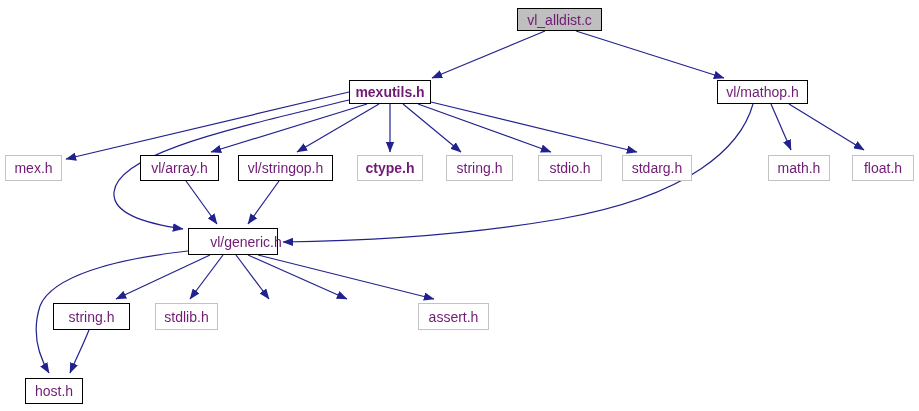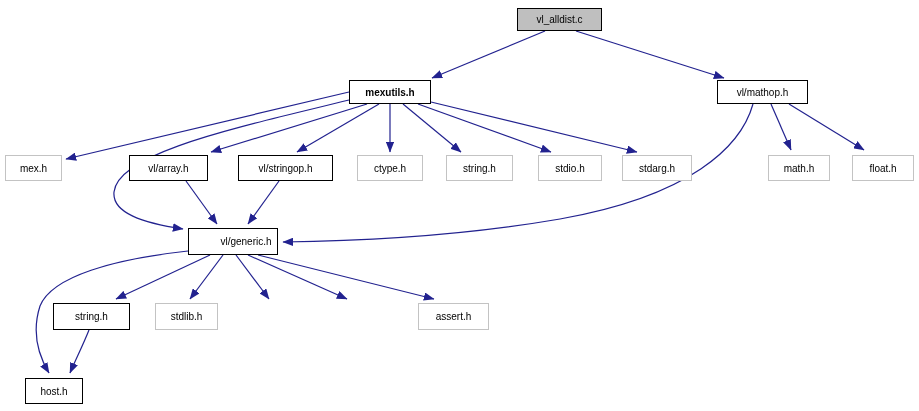--- a/index.html
+++ b/index.html
@@ -10,21 +10,21 @@
     font-family:"Liberation Sans", sans-serif;
     overflow:hidden;
   }
   svg.edges{position:absolute;left:0;top:0;}
   .node{
     position:absolute;
     box-sizing:border-box;
     background:#ffffff;
     border:1px solid #000000;
     display:flex;align-items:center;justify-content:center;
-    font-size:10px;color:#000000;
+    font-size:14px;color:#701a75;
     white-space:nowrap;
     z-index:2;
   }
   .node.root{background:#bfbfbf;border:1px solid #000000;}
   .node.external{border:1px solid #c3c3c3;}
   .edge{fill:none;stroke:#22228f;stroke-width:1.2;}
 </style>
 </head>
 <body>
 
@@ -59,23 +59,23 @@
     <path class="edge" d="M 188 251 C 115 259, 52 276, 40 306 C 32 331, 37 353, 49 373" marker-end="url(#arrow)"></path>
     <path class="edge" d="M 89 330 C 83 345, 76 359, 70 373" marker-end="url(#arrow)"></path>
   </svg>
 
   <div class="node root" style="left:517px;top:8px;width:85px;height:23px;">vl_alldist.c</div>
 
   <div class="node" style="left:349px;top:80px;width:82px;height:24px;font-weight:bold;">mexutils.h</div>
   <div class="node" style="left:717px;top:80px;width:91px;height:24px;">vl/mathop.h</div>
 
   <div class="node external" style="left:5px;top:155px;width:57px;height:26px;">mex.h</div>
-  <div class="node" style="left:129px;top:155px;width:79px;height:26px;">vl/array.h</div>
+  <div class="node" style="left:140px;top:155px;width:79px;height:26px;">vl/array.h</div>
   <div class="node" style="left:238px;top:155px;width:95px;height:26px;">vl/stringop.h</div>
-  <div class="node external" style="left:357px;top:155px;width:66px;height:26px;">ctype.h</div>
+  <div class="node external" style="left:357px;top:155px;width:66px;height:26px;font-weight:bold;">ctype.h</div>
   <div class="node external" style="left:446px;top:155px;width:67px;height:26px;">string.h</div>
   <div class="node external" style="left:538px;top:155px;width:64px;height:26px;">stdio.h</div>
   <div class="node external" style="left:622px;top:155px;width:70px;height:26px;">stdarg.h</div>
   <div class="node external" style="left:768px;top:155px;width:62px;height:26px;">math.h</div>
   <div class="node external" style="left:852px;top:155px;width:62px;height:26px;">float.h</div>
 
   <div class="node" style="left:188px;top:228px;width:90px;height:27px;padding-left:26px;">vl/generic.h</div>
 
   <div class="node" style="left:53px;top:303px;width:77px;height:27px;">string.h</div>
   <div class="node external" style="left:155px;top:303px;width:63px;height:27px;">stdlib.h</div>

